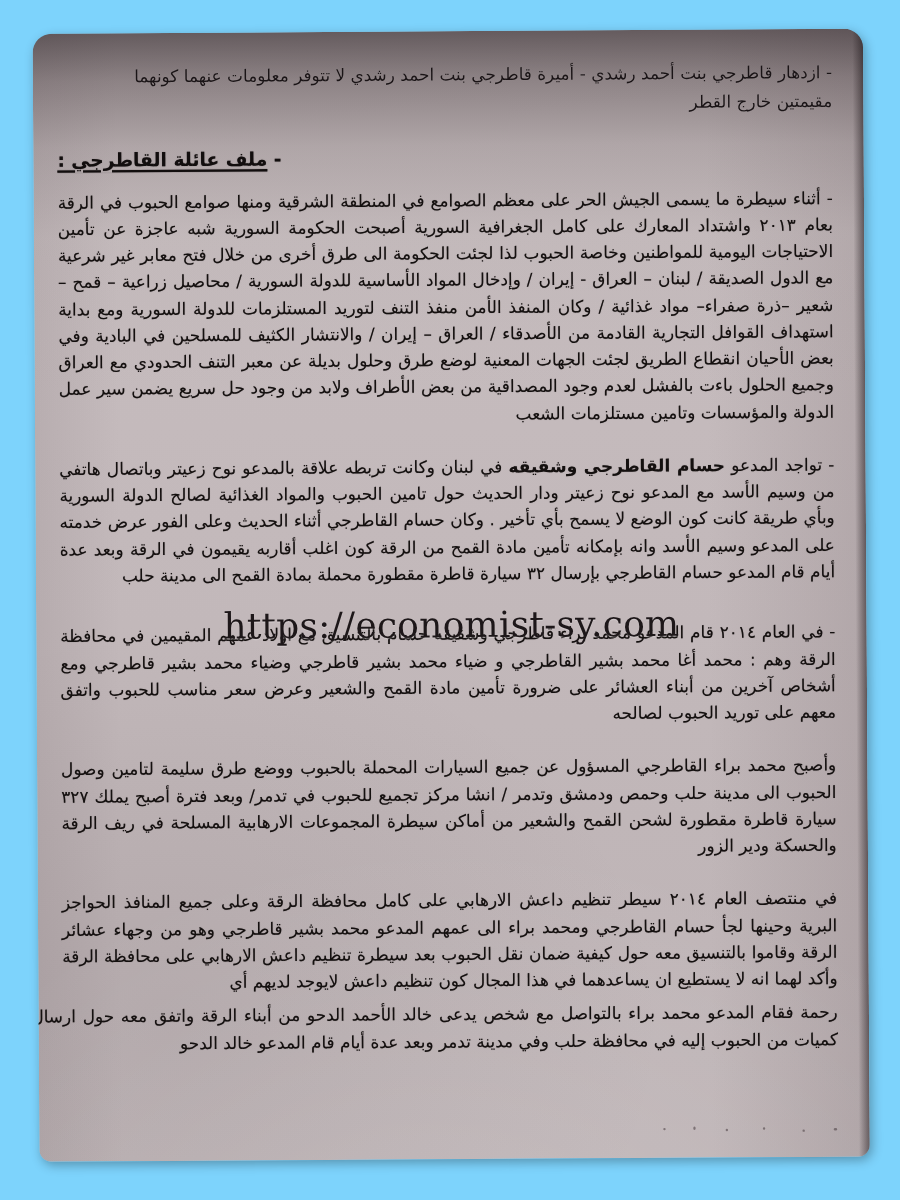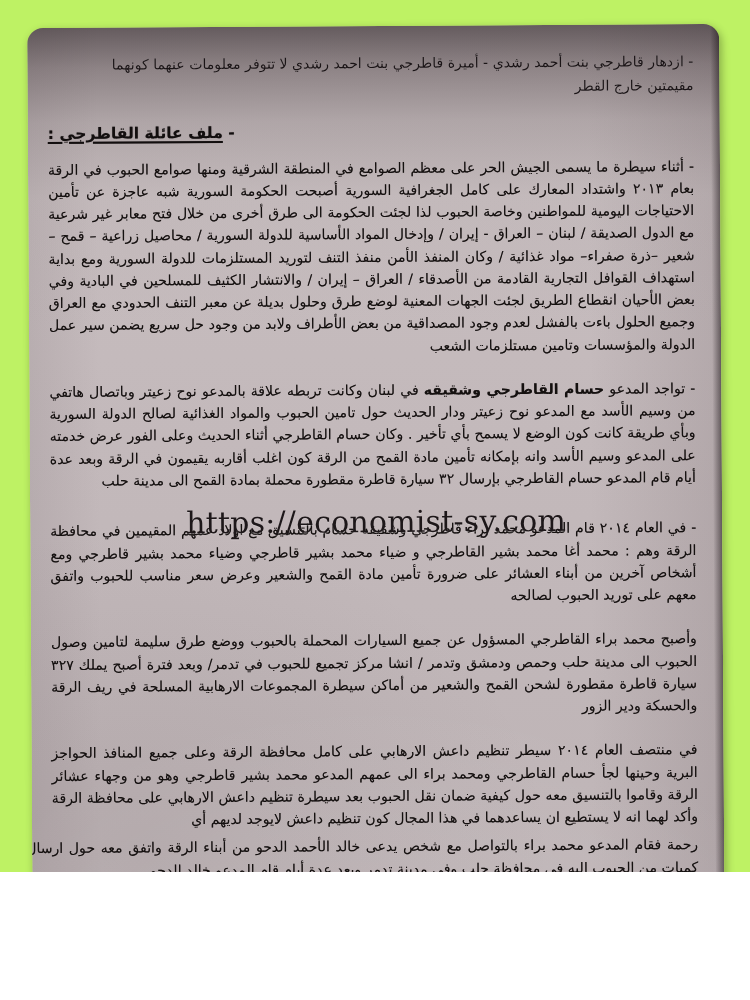--- a/index.html
+++ b/index.html
@@ -11,22 +11,22 @@
   body {
     width: 750px;
     height: 1000px;
     overflow: hidden;
     font-family: "DejaVu Sans", "Liberation Sans", sans-serif;
   }
 
   #scan-viewport {
     position: relative;
     width: 750px;
-    height: 872px;
-    background: #bef264;
+    height: 1000px;
+    background: #7dd3fc;
     overflow: hidden;
   }
 
   
   #paper-sheet {
     position: absolute;
     left: 30px;
     top: 26px;
     width: 692px;
     height: 940px;

